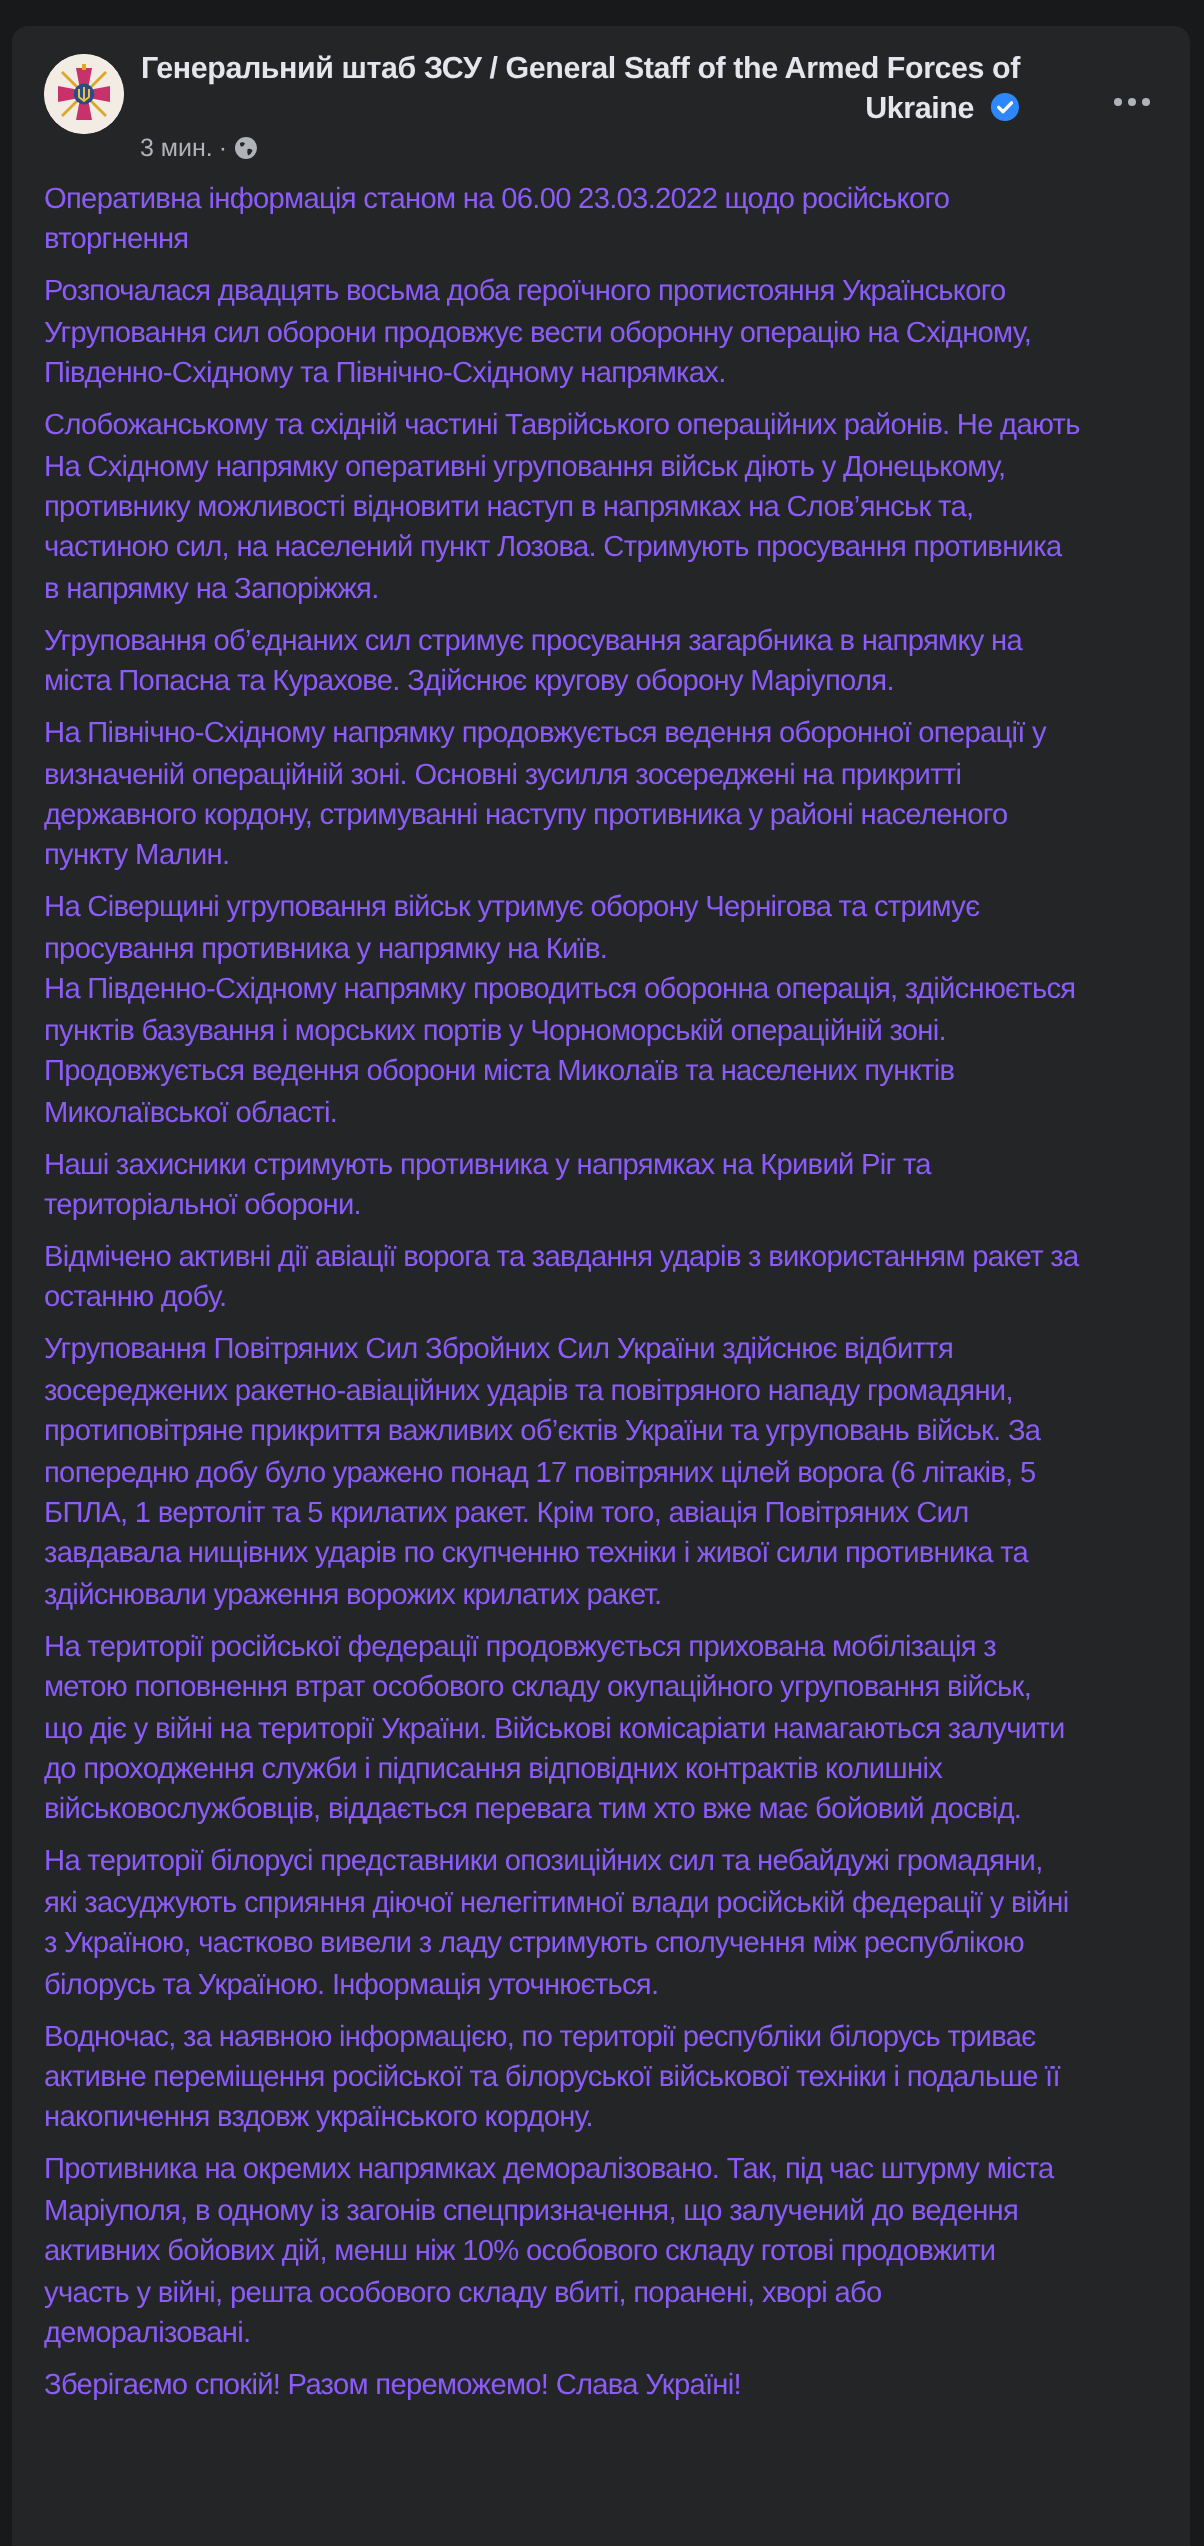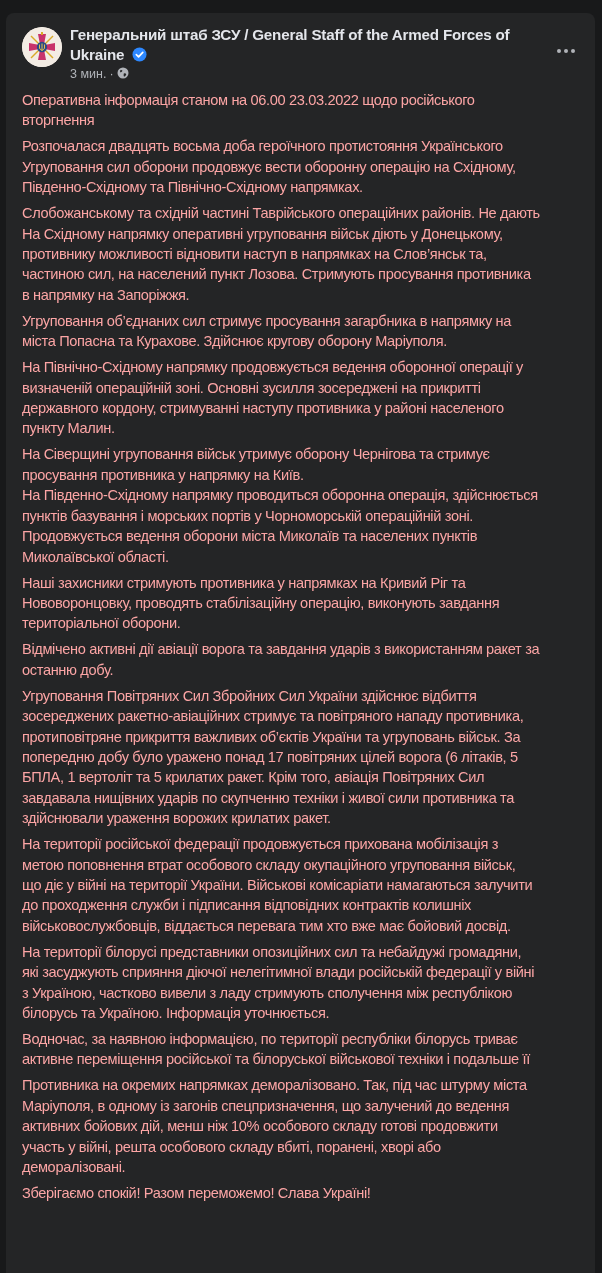--- a/index.html
+++ b/index.html
@@ -15,37 +15,38 @@
   }
   .header { position:absolute; left:0; top:0; width:100%; height:80px; }
   .avatar {
     position:absolute; left:16px; top:14px; width:40px; height:40px;
     border-radius:50%; background:#f3ece4; overflow:hidden;
   }
   .author {
     position:absolute; left:64px; top:12px; width:440px;
     font-size:15.2px; font-weight:bold; line-height:20px; color:#e4e6eb;
     letter-spacing:-0.2px;
+    text-align:right;
   }
   .verified {
     display:inline-block; width:15px; height:15px; vertical-align:-2px; margin-left:4px;
   }
   .meta {
     position:absolute; left:64px; top:54px; font-size:12.5px; color:#b0b3b8;
-    display:flex; gap:3px;
+    display:flex; align-items:center; gap:3px;
   }
   .globe { width:12px; height:12px; display:inline-block; }
   .more {
     position:absolute; right:14px; top:26px; width:30px; height:24px;
     display:flex; align-items:center; justify-content:center; cursor:pointer;
   }
   .more span { width:4px; height:4px; border-radius:50%; background:#b0b3b8; margin:0 1.3px; display:inline-block; }
   .body {
     position:absolute; left:16px; top:77px; width:565px;
-    font-size:14.6px; line-height:20.4px; letter-spacing:-0.35px; color:#fca5a5;
+    font-size:14.6px; line-height:20.4px; letter-spacing:-0.35px; color:#8b5cf6;
   }
   .para { margin:0 0 5.6px 0; }
   .line { display:block; white-space:nowrap; }
 </style>
 </head>
 <body>
 
 <div class="card">
   <div class="header">
     <div class="avatar">
@@ -121,30 +122,29 @@
       <div class="para">
         <span class="line">На Сіверщині угруповання військ утримує оборону Чернігова та стримує</span>
         <span class="line">просування противника у напрямку на Київ.</span>
         <span class="line">На Південно-Східному напрямку проводиться оборонна операція, здійснюється</span>
         <span class="line">пунктів базування і морських портів у Чорноморській операційній зоні.</span>
         <span class="line">Продовжується ведення оборони міста Миколаїв та населених пунктів</span>
         <span class="line">Миколаївської області.</span>
       </div>
       <div class="para">
         <span class="line">Наші захисники стримують противника у напрямках на Кривий Ріг та</span>
-        <span class="line">Нововоронцовку, проводять стабілізаційну операцію, виконують завдання</span>
         <span class="line">територіальної оборони.</span>
       </div>
       <div class="para">
         <span class="line">Відмічено активні дії авіації ворога та завдання ударів з використанням ракет за</span>
         <span class="line">останню добу.</span>
       </div>
       <div class="para">
         <span class="line">Угруповання Повітряних Сил Збройних Сил України здійснює відбиття</span>
-        <span class="line">зосереджених ракетно-авіаційних стримує та повітряного нападу противника,</span>
+        <span class="line">зосереджених ракетно-авіаційних ударів та повітряного нападу громадяни,</span>
         <span class="line">протиповітряне прикриття важливих об’єктів України та угруповань військ. За</span>
         <span class="line">попередню добу було уражено понад 17 повітряних цілей ворога (6 літаків, 5</span>
         <span class="line">БПЛА, 1 вертоліт та 5 крилатих ракет. Крім того, авіація Повітряних Сил</span>
         <span class="line">завдавала нищівних ударів по скупченню техніки і живої сили противника та</span>
         <span class="line">здійснювали ураження ворожих крилатих ракет.</span>
       </div>
       <div class="para">
         <span class="line">На території російської федерації продовжується прихована мобілізація з</span>
         <span class="line">метою поповнення втрат особового складу окупаційного угруповання військ,</span>
         <span class="line">що діє у війні на території України. Військові комісаріати намагаються залучити</span>
@@ -153,20 +153,21 @@
       </div>
       <div class="para">
         <span class="line">На території білорусі представники опозиційних сил та небайдужі громадяни,</span>
         <span class="line">які засуджують сприяння діючої нелегітимної влади російській федерації у війні</span>
         <span class="line">з Україною, частково вивели з ладу стримують сполучення між республікою</span>
         <span class="line">білорусь та Україною. Інформація уточнюється.</span>
       </div>
       <div class="para">
         <span class="line">Водночас, за наявною інформацією, по території республіки білорусь триває</span>
         <span class="line">активне переміщення російської та білоруської військової техніки і подальше її</span>
+        <span class="line">накопичення вздовж українського кордону.</span>
       </div>
       <div class="para">
         <span class="line">Противника на окремих напрямках деморалізовано. Так, під час штурму міста</span>
         <span class="line">Маріуполя, в одному із загонів спецпризначення, що залучений до ведення</span>
         <span class="line">активних бойових дій, менш ніж 10% особового складу готові продовжити</span>
         <span class="line">участь у війні, решта особового складу вбиті, поранені, хворі або</span>
         <span class="line">деморалізовані.</span>
       </div>
       <div class="para">
         <span class="line">Зберігаємо спокій! Разом переможемо! Слава Україні!</span>

